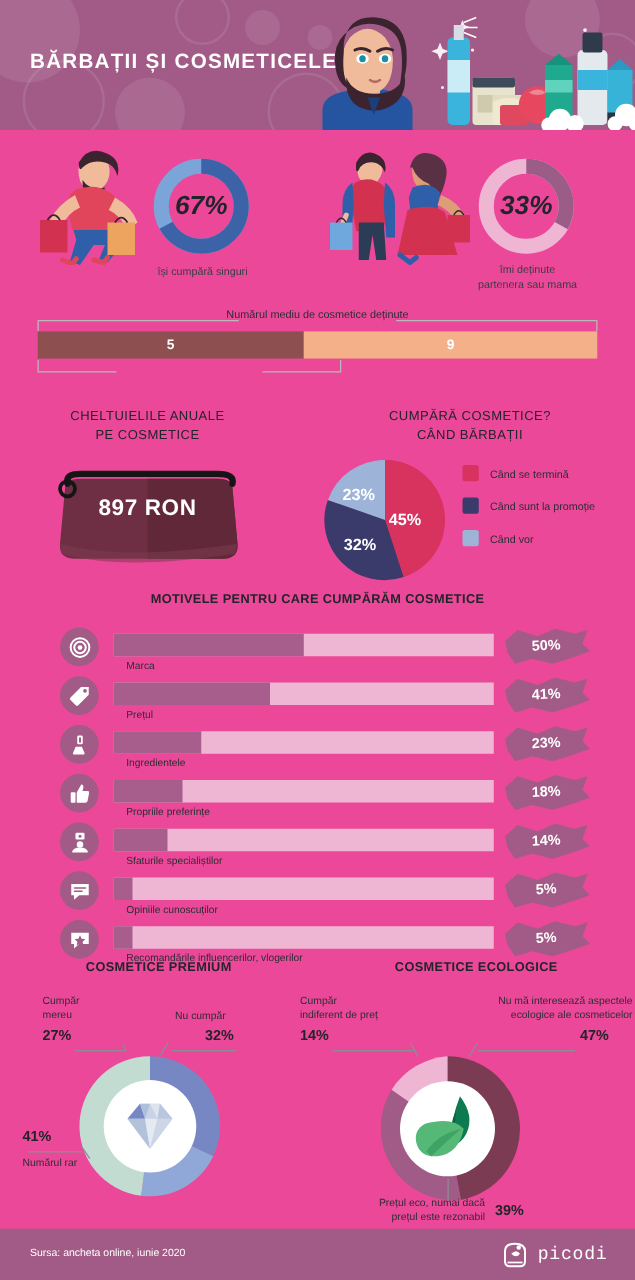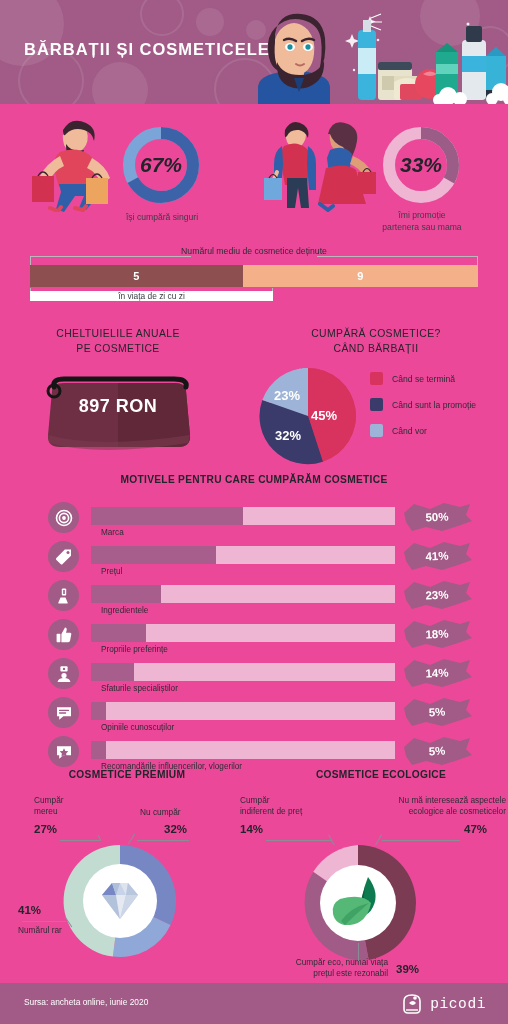--- a/index.html
+++ b/index.html
@@ -307,34 +307,33 @@
     </svg>
 
     <div class="donut-wrap" style="left:378px;top:18px;width:86px;height:86px;">
       <svg viewBox="0 0 86 86">
         <circle cx="43" cy="43" r="32" fill="none" stroke="#eeb6d3" stroke-width="12"></circle>
         <circle cx="43" cy="43" r="32" fill="none" stroke="#9b5d87" stroke-width="12" stroke-dasharray="66.4 201.1" transform="rotate(-90 43 43)"></circle>
       </svg>
       <div class="donut-val" style="font-size:21px;">33%</div>
     </div>
     <div class="cap" style="left:368px;top:106px;width:108px;">
-      <div>îmi promoție</div>
+      <div>îmi deținute</div>
       <div>partenera sau mama</div>
     </div>
   </div>
 
   <div class="sec2">
     <div class="s2-title">Numărul mediu de cosmetice deținute</div>
     <div class="s2-brk-top"></div>
     <div class="s2-bar">
       <div class="s2-seg" style="width:47.5%;background:#8e4f51;">5</div>
       <div class="s2-seg" style="width:52.5%;background:#f4b189;">9</div>
     </div>
     <div class="s2-brk-bot"></div>
-    <div class="s2-sub">în viața de zi cu zi</div>
   </div>
 
   <div class="sec3">
     <div class="s3-title" style="left:10px;top:10px;width:216px;">
       <div>CHELTUIELILE ANUALE</div>
       <div>PE COSMETICE</div>
     </div>
 
     <svg class="pouch" viewBox="0 0 160 78">
       <path d="M14 18 Q14 10 26 10 H136 Q148 10 148 18 L152 62 Q153 74 140 74 H22 Q9 74 10 62 Z" fill="#6e2f44"></path>
@@ -597,21 +596,21 @@
       <circle cx="62" cy="62" r="38" fill="#ffffff"></circle>
       <g>
         <path d="M72 36 q12 16 5 30 q-4 8 -11 9 q-2 -20 6 -39z" fill="#0e7a4f"></path>
         <path d="M69 46 q-2 18 -2 29 l-3 0 q-1 -14 5 -29z" fill="#0a6341"></path>
         <path d="M44 58 q22 -6 31 4 q-4 20 -21 22 q-14 1 -17 -11 q-2 -10 7 -15z" fill="#56b877"></path>
         <path d="M45 80 q10 -14 28 -18 q-14 12 -24 22z" fill="#3ea365"></path>
       </g>
     </svg>
 
     <div class="s5-lab" style="left:238px;top:196px;width:150px;text-align:right;">
-      <div>Cumpăr eco, numai viața</div>
+      <div>Prețul eco, numai dacă</div>
       <div>prețul este rezonabil</div>
     </div>
     <div class="s5-pct" style="left:396px;top:202px;">39%</div>
     <div class="leader" style="left:358px;top:182px;width:1px;height:18px;"></div>
   </div>
 
   <div class="footer">
     <div class="foot-src">Sursa: ancheta online, iunie 2020</div>
     <div class="foot-logo">
       <svg width="24" height="24" viewBox="0 0 24 24">

